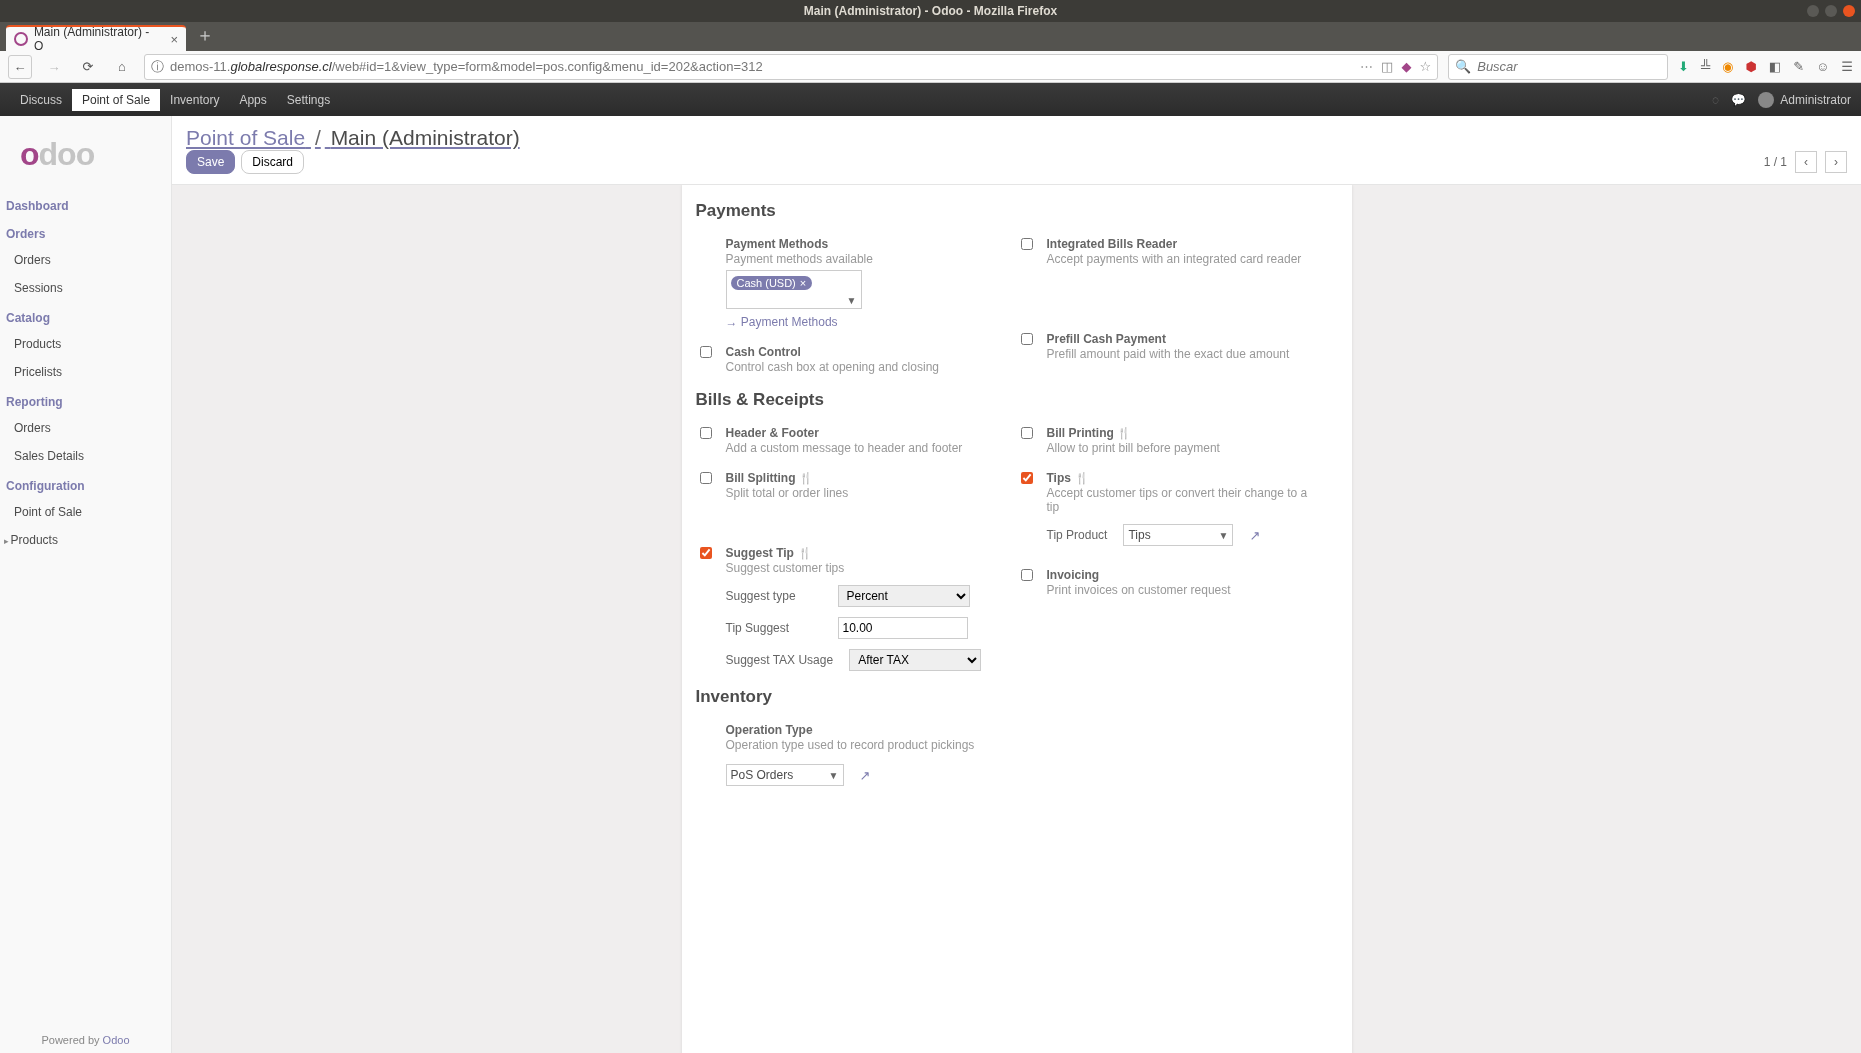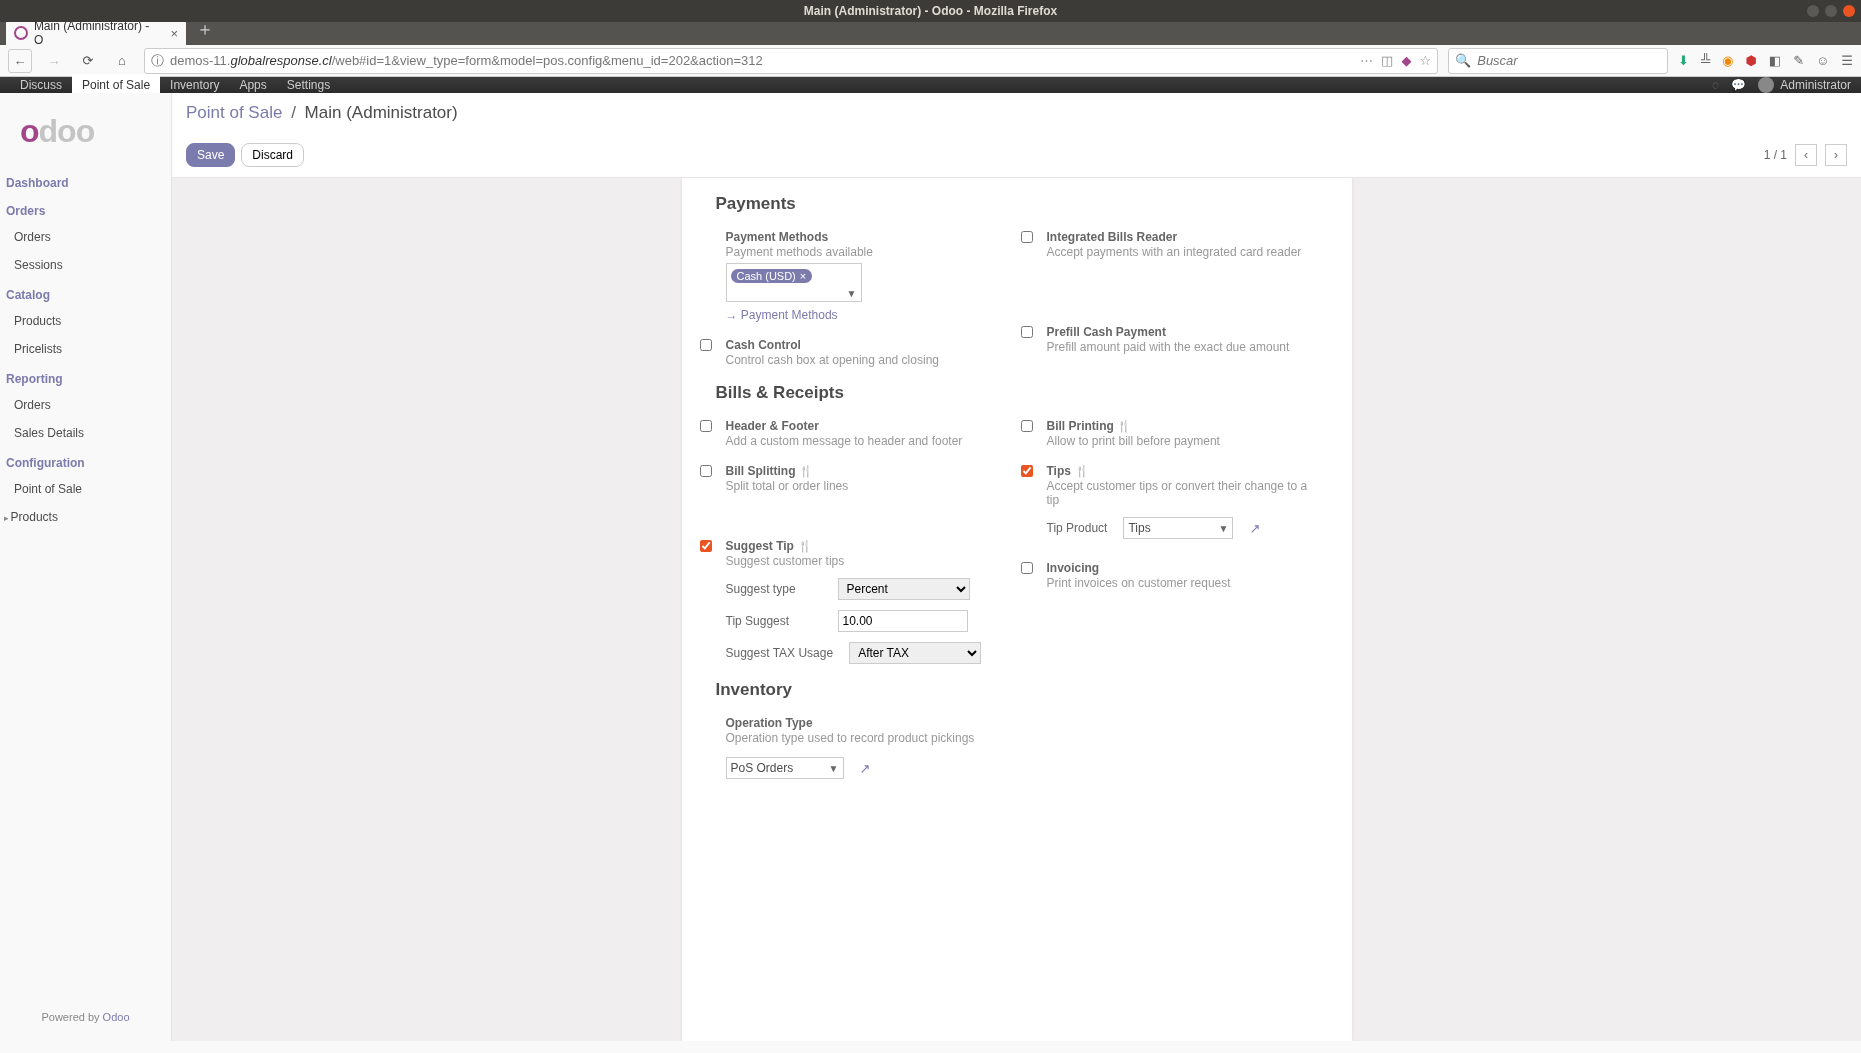--- a/index.html
+++ b/index.html
@@ -5,42 +5,42 @@
 * { box-sizing: border-box; margin: 0; padding: 0; }
 body { font-family: "Helvetica Neue", Arial, sans-serif; font-size: 13px; color: #4c4c4c; background: #f9f9f9; }
 
 
 .os-titlebar { background: #3c3b37; height: 22px; display: flex; align-items: center; justify-content: center; color: #dfdbd2; font-size: 12px; font-weight: bold; position: relative; }
 .os-titlebar .window-controls { position: absolute; right: 6px; display: flex; gap: 6px; }
 .os-titlebar .wc { width: 12px; height: 12px; border-radius: 50%; background: #5a5955; }
 .os-titlebar .wc.close { background: #e95420; }
 
 
-.tab-strip { background: #54534f; height: 23px; display: flex; align-items: flex-end; padding: 0 6px; }
+.tab-strip { background: #54534f; height: 29px; display: flex; align-items: flex-end; padding: 0 6px; }
 .btab { background: #f9f9f9; height: 26px; border-radius: 4px 4px 0 0; display: flex; align-items: center; padding: 0 8px; gap: 6px; font-size: 12px; color: #333; max-width: 180px; border-top: 2px solid #e95420; }
 .btab .favicon { width: 14px; height: 14px; border-radius: 50%; border: 2px solid #a24689; }
 .btab .close-x { color: #666; font-size: 13px; cursor: pointer; margin-left: 4px; }
 .newtab { color: #ccc; font-size: 18px; margin-left: 10px; margin-bottom: 4px; cursor: pointer; }
 
 
 .browser-bar { background: #f9f9f9; height: 32px; border-bottom: 1px solid #ccc; display: flex; align-items: center; padding: 0 8px; gap: 10px; }
 .navbtn { width: 24px; height: 24px; border: 1px solid #ccc; border-radius: 3px; display: flex; align-items: center; justify-content: center; color: #555; cursor: pointer; background: #f9f9f9; }
 .navbtn.disabled { color: #bbb; border-color: #ddd; }
 .navbtn.plain { border: none; }
 .urlbar { flex: 1; display: flex; align-items: center; border: 1px solid #ccc; border-radius: 3px; height: 26px; padding: 0 6px; gap: 6px; color: #777; background: #fff; }
 .urlbar .urltext { flex: 1; font-size: 13px; color: #777; white-space: nowrap; overflow: hidden; }
 .urlbar .host { color: #333; font-style: italic; }
 .urlbar .ricons { display: flex; gap: 8px; align-items: center; color: #888; }
 .searchbar { width: 220px; display: flex; align-items: center; border: 1px solid #ccc; border-radius: 3px; height: 26px; padding: 0 6px; gap: 6px; color: #888; background: #fff; }
 .searchbar input { border: none; outline: none; font-size: 13px; flex: 1; background: transparent; font-style: italic; color: #888; }
 .bicons { display: flex; gap: 12px; align-items: center; color: #666; }
 .bicons .bi { cursor: pointer; }
 
 
-.odoo-menu { background: linear-gradient(#3a3a3a,#2b2b2b); height: 16px; display: flex; align-items: center; padding: 0 10px; color: #ccc; font-size: 12px; }
+.odoo-menu { background: linear-gradient(#3a3a3a,#2b2b2b); height: 33px; display: flex; align-items: center; padding: 0 10px; color: #ccc; font-size: 12px; }
 .odoo-menu .mitem { padding: 0 10px; height: 22px; display: flex; align-items: center; cursor: pointer; }
 .odoo-menu .mitem.active { background: #fff; color: #333; }
 .odoo-menu .spacer { flex: 1; }
 .odoo-menu .ricon { margin-left: 12px; color: #888; cursor: pointer; }
 .odoo-menu .user { display: flex; align-items: center; gap: 6px; margin-left: 12px; }
 .odoo-menu .avatar { width: 16px; height: 16px; border-radius: 50%; background: #888; }
 
 
 .app { display: flex; height: calc(100vh - 105px); }
 .sidebar { width: 172px; background: #f9f9f9; border-right: 1px solid #e5e5e5; padding: 10px 0; display: flex; flex-direction: column; gap: 6px; }
@@ -49,32 +49,32 @@
 .logo-text .lo { color: #a24689; }
 .logo-text .ld { color: #c4c4c4; }
 .side-group { color: #7c7bad; font-weight: 700; font-size: 12px; padding: 6px 6px 2px; }
 .side-item { padding: 4px 6px 4px 14px; color: #4c4c4c; cursor: pointer; font-size: 12px; }
 .side-item.exp::before { content: "▸"; margin-left: -10px; margin-right: 2px; color: #888; font-size: 9px; }
 .powered { margin-top: auto; padding: 8px; font-size: 11px; color: #888; text-align: center; }
 .powered a { color: #7c7bad; }
 
 .main { flex: 1; display: flex; flex-direction: column; background: #f0eeee; overflow: hidden; }
 .headerbar { background: #fff; padding: 10px 14px 10px; border-bottom: 1px solid #e5e5e5; }
-.breadcrumb { font-size: 17px; color: #7c7bad; margin-bottom: 20px; }
+.breadcrumb { font-size: 21px; color: #7c7bad; margin-bottom: 0; text-decoration: underline; }
 .breadcrumb .sep { color: #666; margin: 0 4px; }
 .breadcrumb .cur { color: #4c4c4c; }
 .hbtns { display: flex; gap: 6px; align-items: center; }
 .btn { padding: 4px 10px; font-size: 12px; border: 1px solid #ccc; background: #fff; cursor: pointer; border-radius: 8px; }
 .btn.primary { background: #7c7bad; border-color: #7c7bad; color: #fff; }
 .pager { margin-left: auto; display: flex; align-items: center; gap: 8px; font-size: 12px; color: #666; }
 .pager .pbtn { border: 1px solid #ccc; width: 22px; height: 22px; display: flex; align-items: center; justify-content: center; cursor: pointer; }
 
 .content { flex: 1; overflow: auto; padding: 0; display: flex; justify-content: center; }
 
-.section-title { font-size: 17px; font-weight: 600; color: #4c4c4c; padding: 6px 0 10px; margin-left: 20px; }
+.section-title { font-size: 17px; font-weight: 600; color: #4c4c4c; padding: 6px 0 10px; }
 
 .two-col { display: flex; }
 .col { flex: 1; padding-right: 20px; }
 
 .opt { display: flex; padding: 6px 0 10px; gap: 10px; }
 .opt .cb { width: 20px; display: flex; justify-content: center; padding-top: 1px; }
 .opt input[type=checkbox] { accent-color: #e95420; cursor: pointer; width: 12px; height: 12px; }
 .opt .body { flex: 1; }
 .opt-title { font-weight: 600; color: #666; font-size: 12px; display: flex; align-items: center; gap: 4px; }
 .opt-desc { color: #999; font-size: 12px; margin-top: 1px; }

